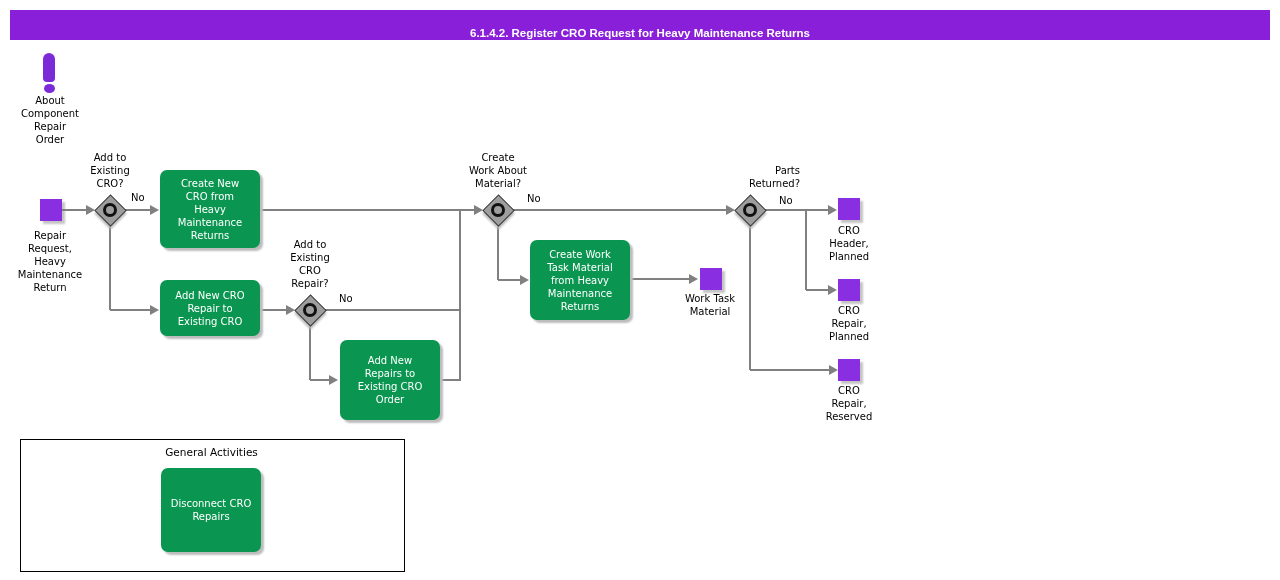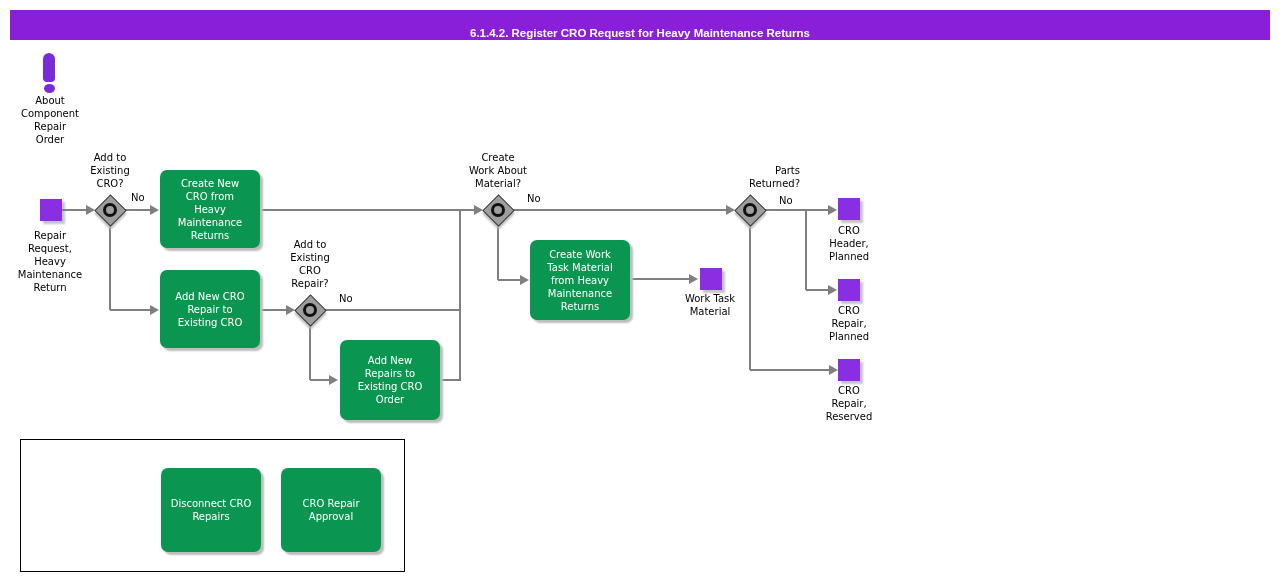--- a/index.html
+++ b/index.html
@@ -131,21 +131,21 @@
   <div class="ring" style="left:743px;top:203px;"></div>
   <div class="lbl" style="left:700px;top:164px;width:100px;text-align:right;">Parts
 Returned?</div>
   <div class="no" style="left:779px;top:194px;">No</div>
 
   <div class="activity" style="left:160px;top:170px;height:78px;">Create New
 CRO from
 Heavy
 Maintenance
 Returns</div>
-  <div class="activity" style="left:160px;top:270px;height:78px;">Add New CRO
+  <div class="activity" style="left:160px;top:280px;height:56px;">Add New CRO
 Repair to
 Existing CRO</div>
   <div class="activity" style="left:340px;top:340px;height:80px;">Add New
 Repairs to
 Existing CRO
 Order</div>
   <div class="activity" style="left:530px;top:240px;height:80px;">Create Work
 Task Material
 from Heavy
 Maintenance
@@ -164,18 +164,17 @@
   <div class="lbl" style="left:799px;top:304px;width:100px;">CRO
 Repair,
 Planned</div>
 
   <div class="artifact" style="left:838px;top:359px;"></div>
   <div class="lbl" style="left:799px;top:384px;width:100px;">CRO
 Repair,
 Reserved</div>
 
   <div class="legend-panel"></div>
+  <div class="legend-title">General Activities</div>
   <div class="activity" style="left:161px;top:468px;width:100px;height:84px;">Disconnect CRO
 Repairs</div>
-  <div class="activity" style="left:281px;top:468px;width:100px;height:84px;">CRO Repair
-Approval</div>
 
 </div>
 
 </body></html>

